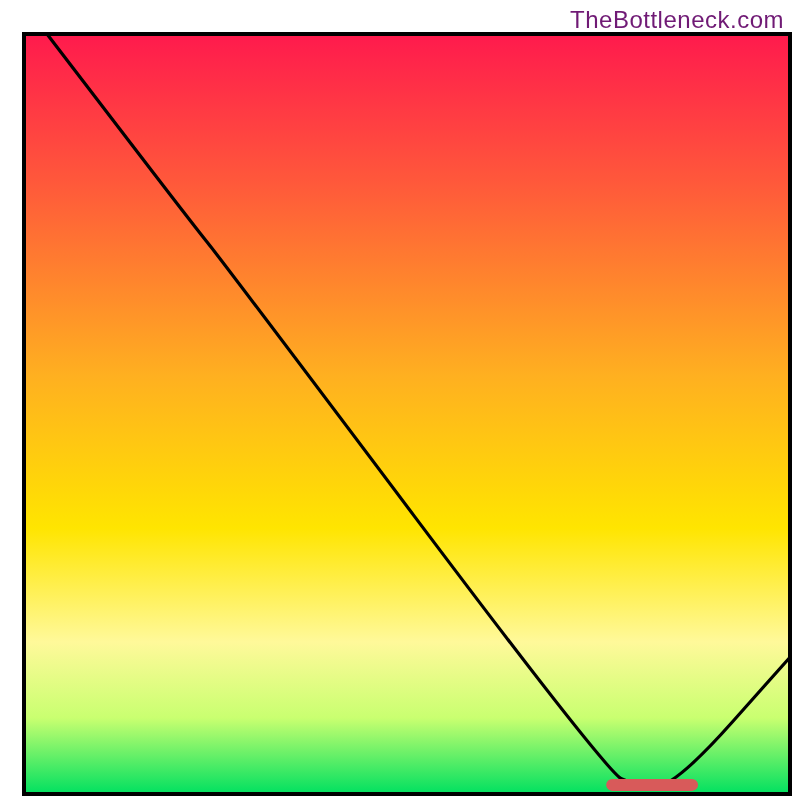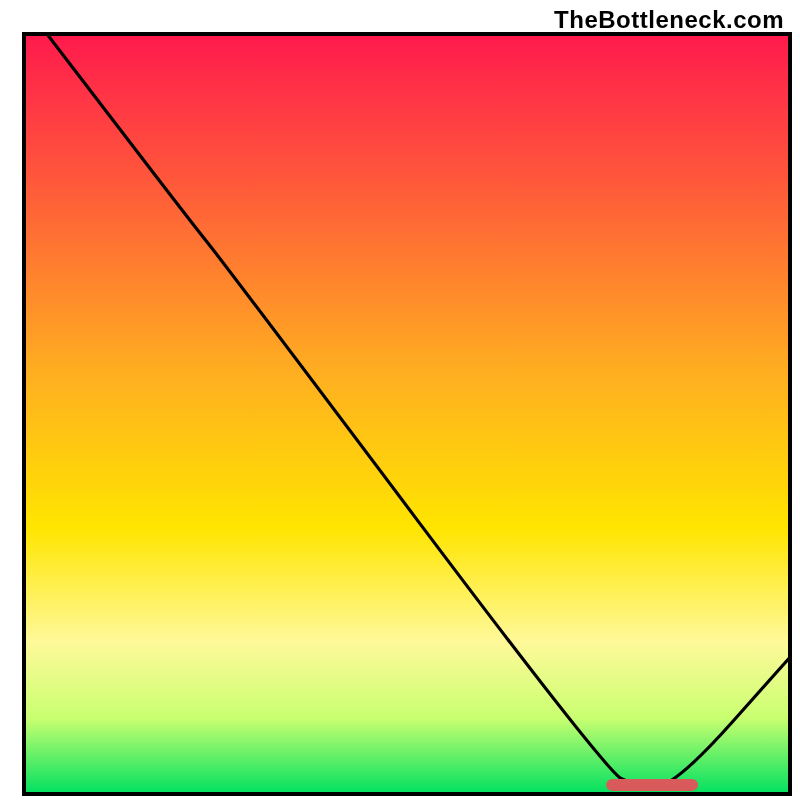--- a/index.html
+++ b/index.html
@@ -14,22 +14,22 @@
   .container {
     position: relative;
     width: 800px;
     height: 800px;
   }
   .watermark {
     position: absolute;
     top: 6px;
     right: 16px;
     font-size: 24px;
-    font-weight: bold;
-    color: #000000;
+    font-weight: normal;
+    color: #701a75;
     letter-spacing: 0.5px;
   }
   svg {
     display: block;
   }
 </style>
 </head>
 <body>
 
 <div class="container">

